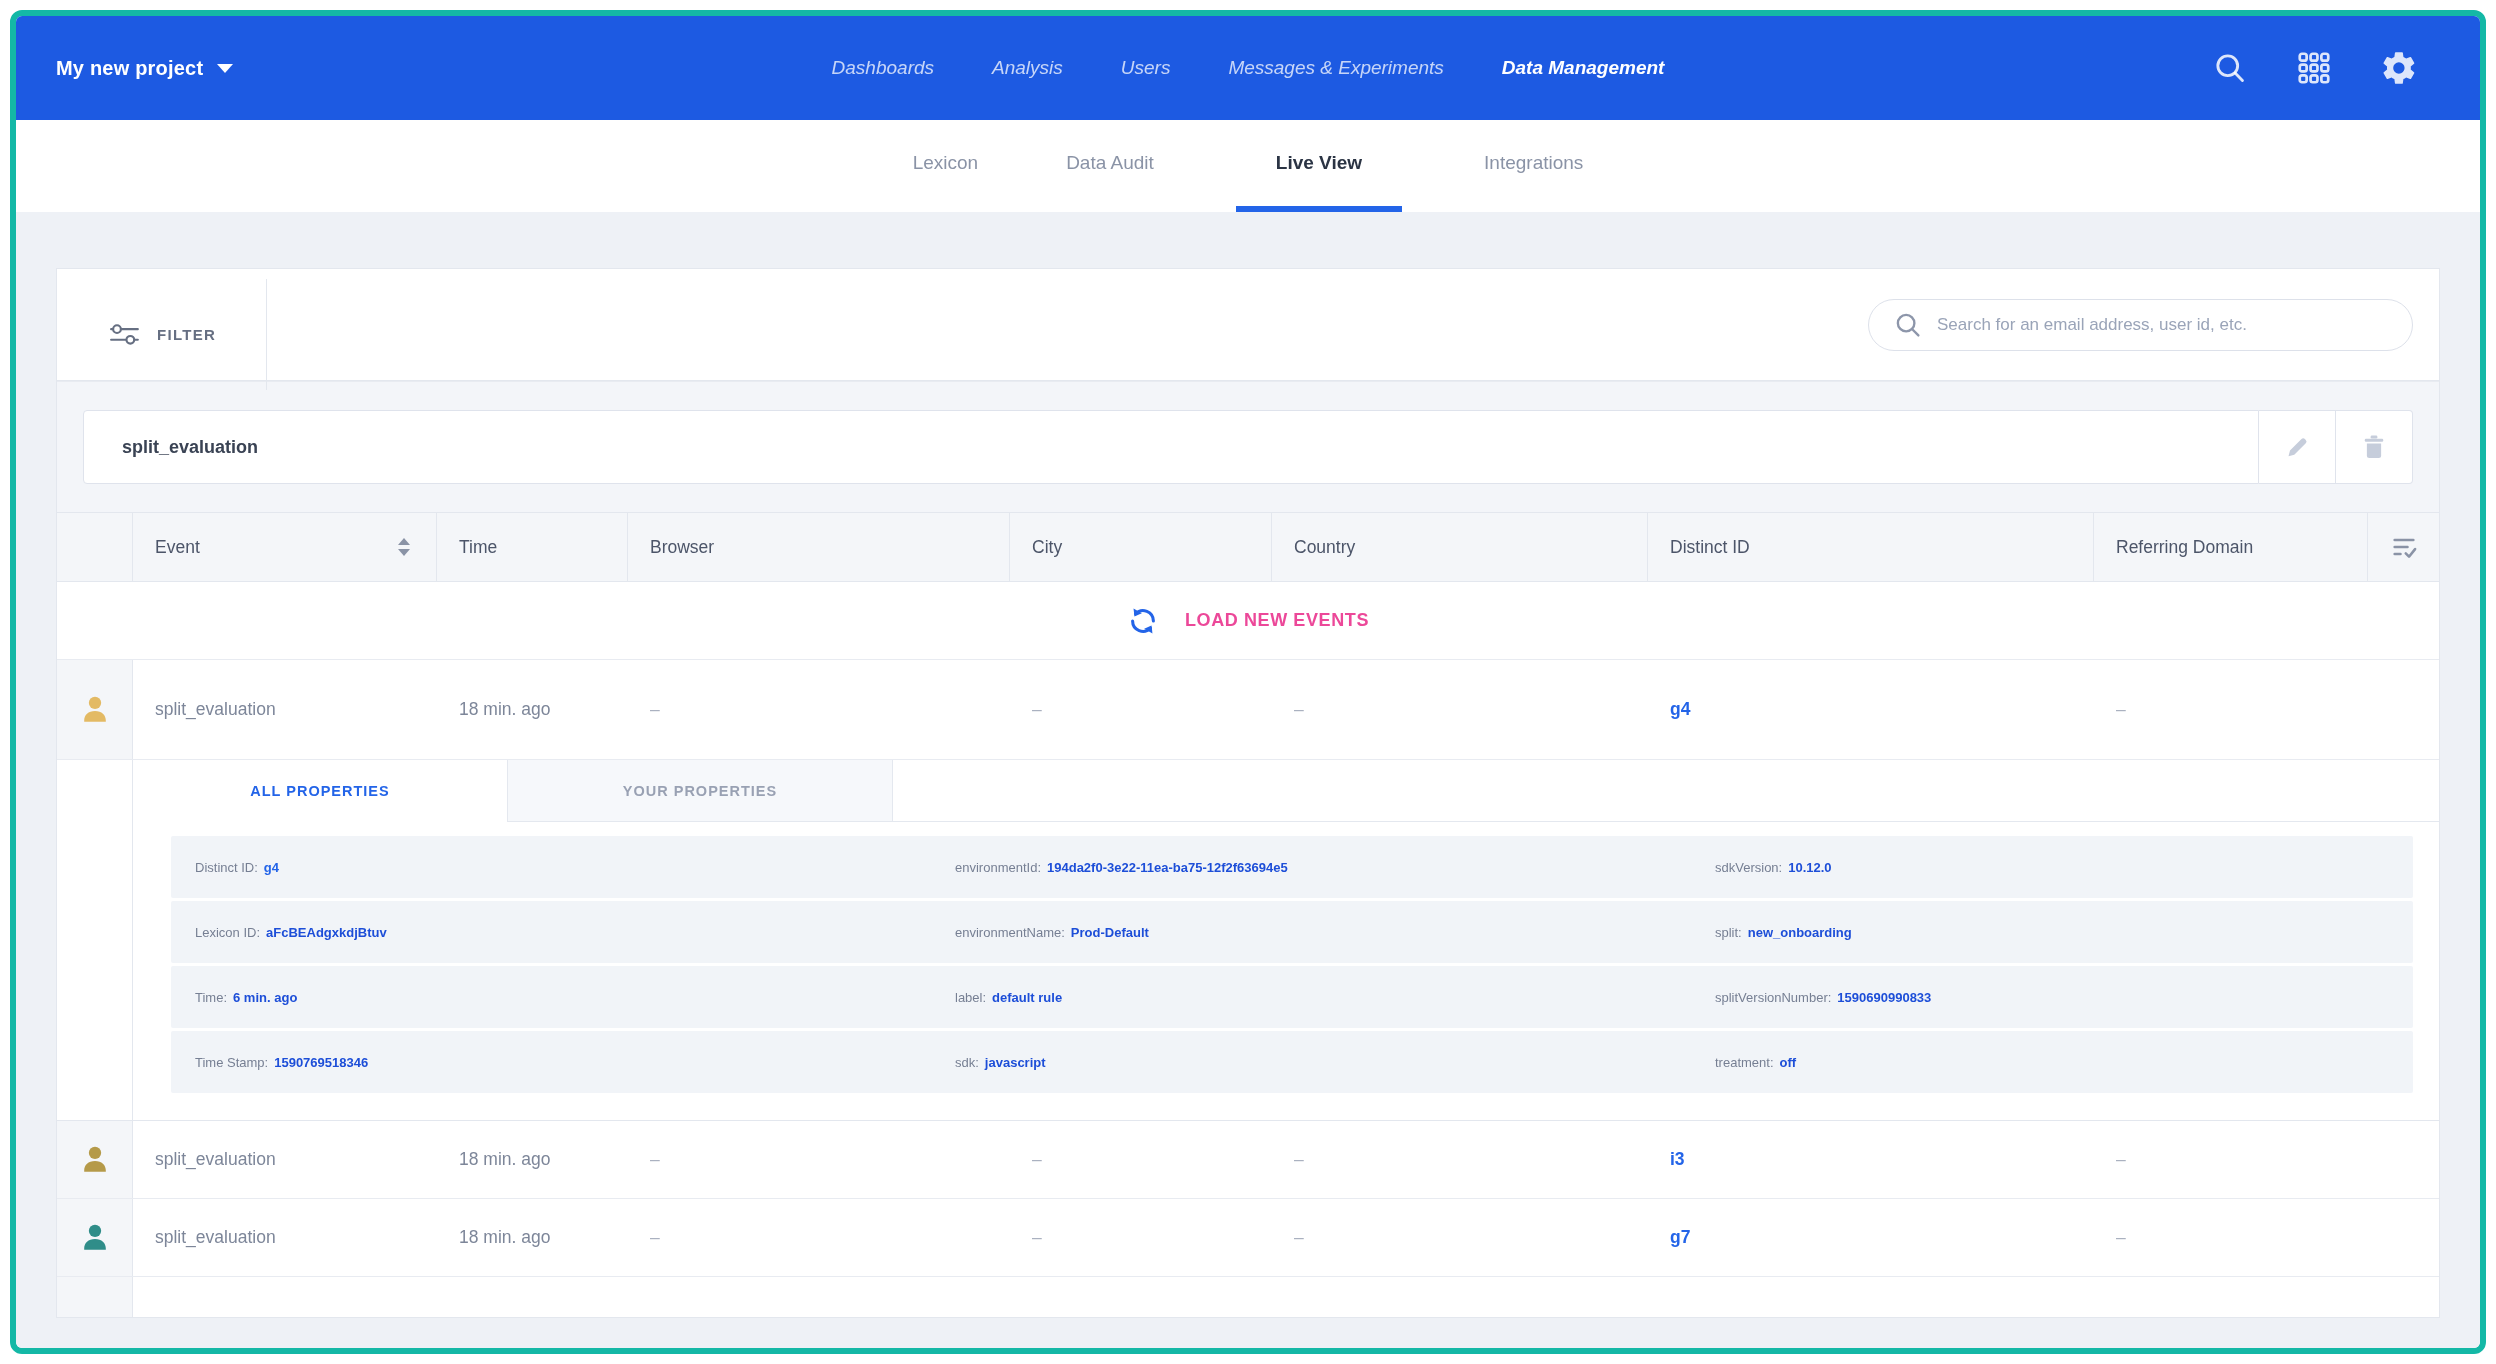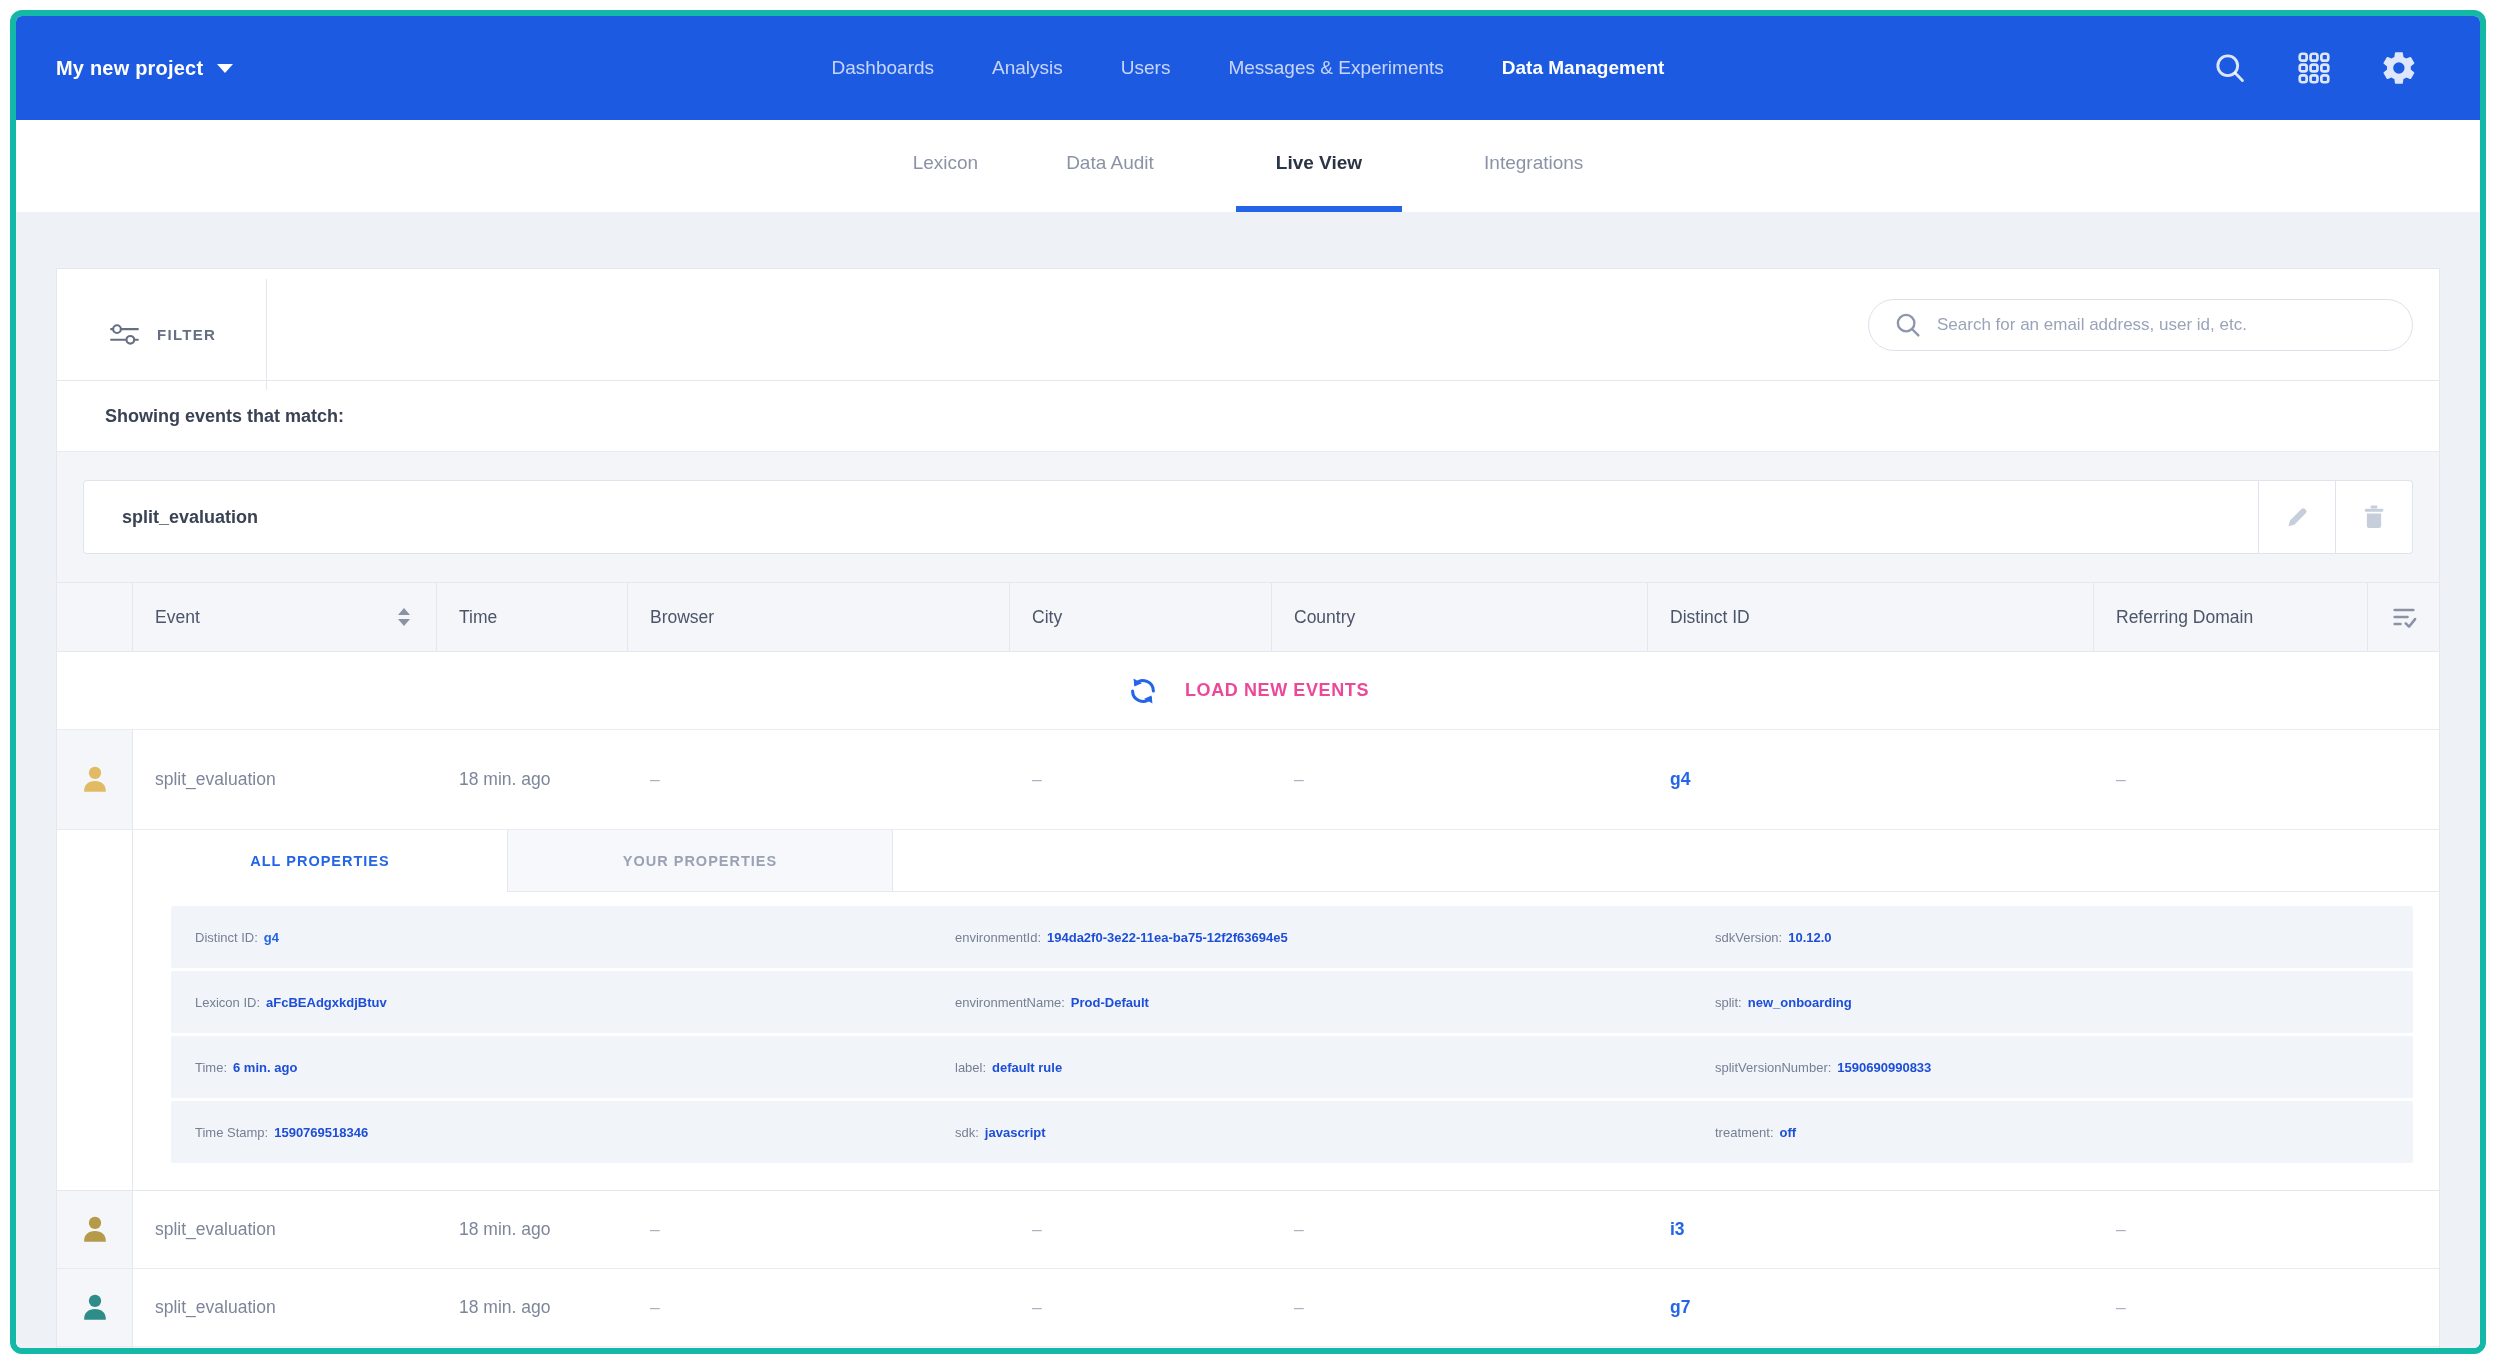--- a/index.html
+++ b/index.html
@@ -9,21 +9,21 @@
   .frame { position:absolute; left:10px; top:10px; right:10px; bottom:10px;
            border:6px solid #14b8a6; border-radius:12px; overflow:hidden;
            display:flex; flex-direction:column; background:#fff; }
 
   
   .topbar { height:104px; background:#1d5ae2; display:flex; align-items:center; position:relative; flex:none; }
   .project { display:flex; align-items:center; gap:14px; margin-left:40px; cursor:pointer; }
   .project-name { color:#fff; font-size:20px; font-weight:bold; letter-spacing:.2px; }
   .caret-down { width:0; height:0; border-left:8px solid transparent; border-right:8px solid transparent; border-top:9px solid #fff; }
   .topnav { position:absolute; left:50%; top:0; height:100%; transform:translateX(-50%);
-            display:flex; align-items:center; gap:58px; white-space:nowrap; }
+            display:flex; align-items:center; gap:58px; white-space:nowrap;font-style:italic; }
   .topnav-item { color:rgba(255,255,255,.75); font-size:19px; cursor:pointer; }
   .topnav-item.active { color:#fff; font-weight:bold; }
   .topbar-icons { position:absolute; right:62px; top:0; height:100%; display:flex; align-items:center; gap:48px; }
   .topbar-icons svg { display:block; cursor:pointer; }
 
   
   .subtabs { height:92px; background:#fff; display:flex; align-items:stretch; justify-content:center; gap:76px; flex:none; }
   .subtab { display:flex; align-items:center; color:#8a93a6; font-size:19px; cursor:pointer;
             border-bottom:6px solid transparent; padding:0 6px; }
   .subtab.active { color:#2b3444; font-weight:bold; border-bottom-color:#2364e8; padding:0 40px; }
@@ -179,23 +179,20 @@
         </div>
         <div class="search-pill">
           <svg width="30" height="30" viewBox="0 0 24 24" fill="none" stroke="#8d96aa" stroke-width="1.9" stroke-linecap="round">
             <circle cx="10.5" cy="10.5" r="6.6"></circle>
                 <line x1="15.4" y1="15.4" x2="20.3" y2="20.3"></line>
           </svg>
           <input value="" placeholder="Search for an email address, user id, etc." style="">
         </div>
       </div>
 
-      <div class="showing-row">
-        <span class="showing-label">Showing events that match:</span>
-      </div>
 
       <div class="chip-strip">
         <div class="chip-input">
           <span class="chip-text">split_evaluation</span>
         </div>
         <div class="chip-btn">
           <svg width="30" height="30" viewBox="0 0 24 24" fill="#c6cddb">
             <path d="M5.2 19.4l1.2-4.6L15.6 5.6a1.9 1.9 0 0 1 2.7 0l.7.7a1.9 1.9 0 0 1 0 2.7l-9.2 9.2-4.6 1.2z"></path>
           </svg>
         </div>

